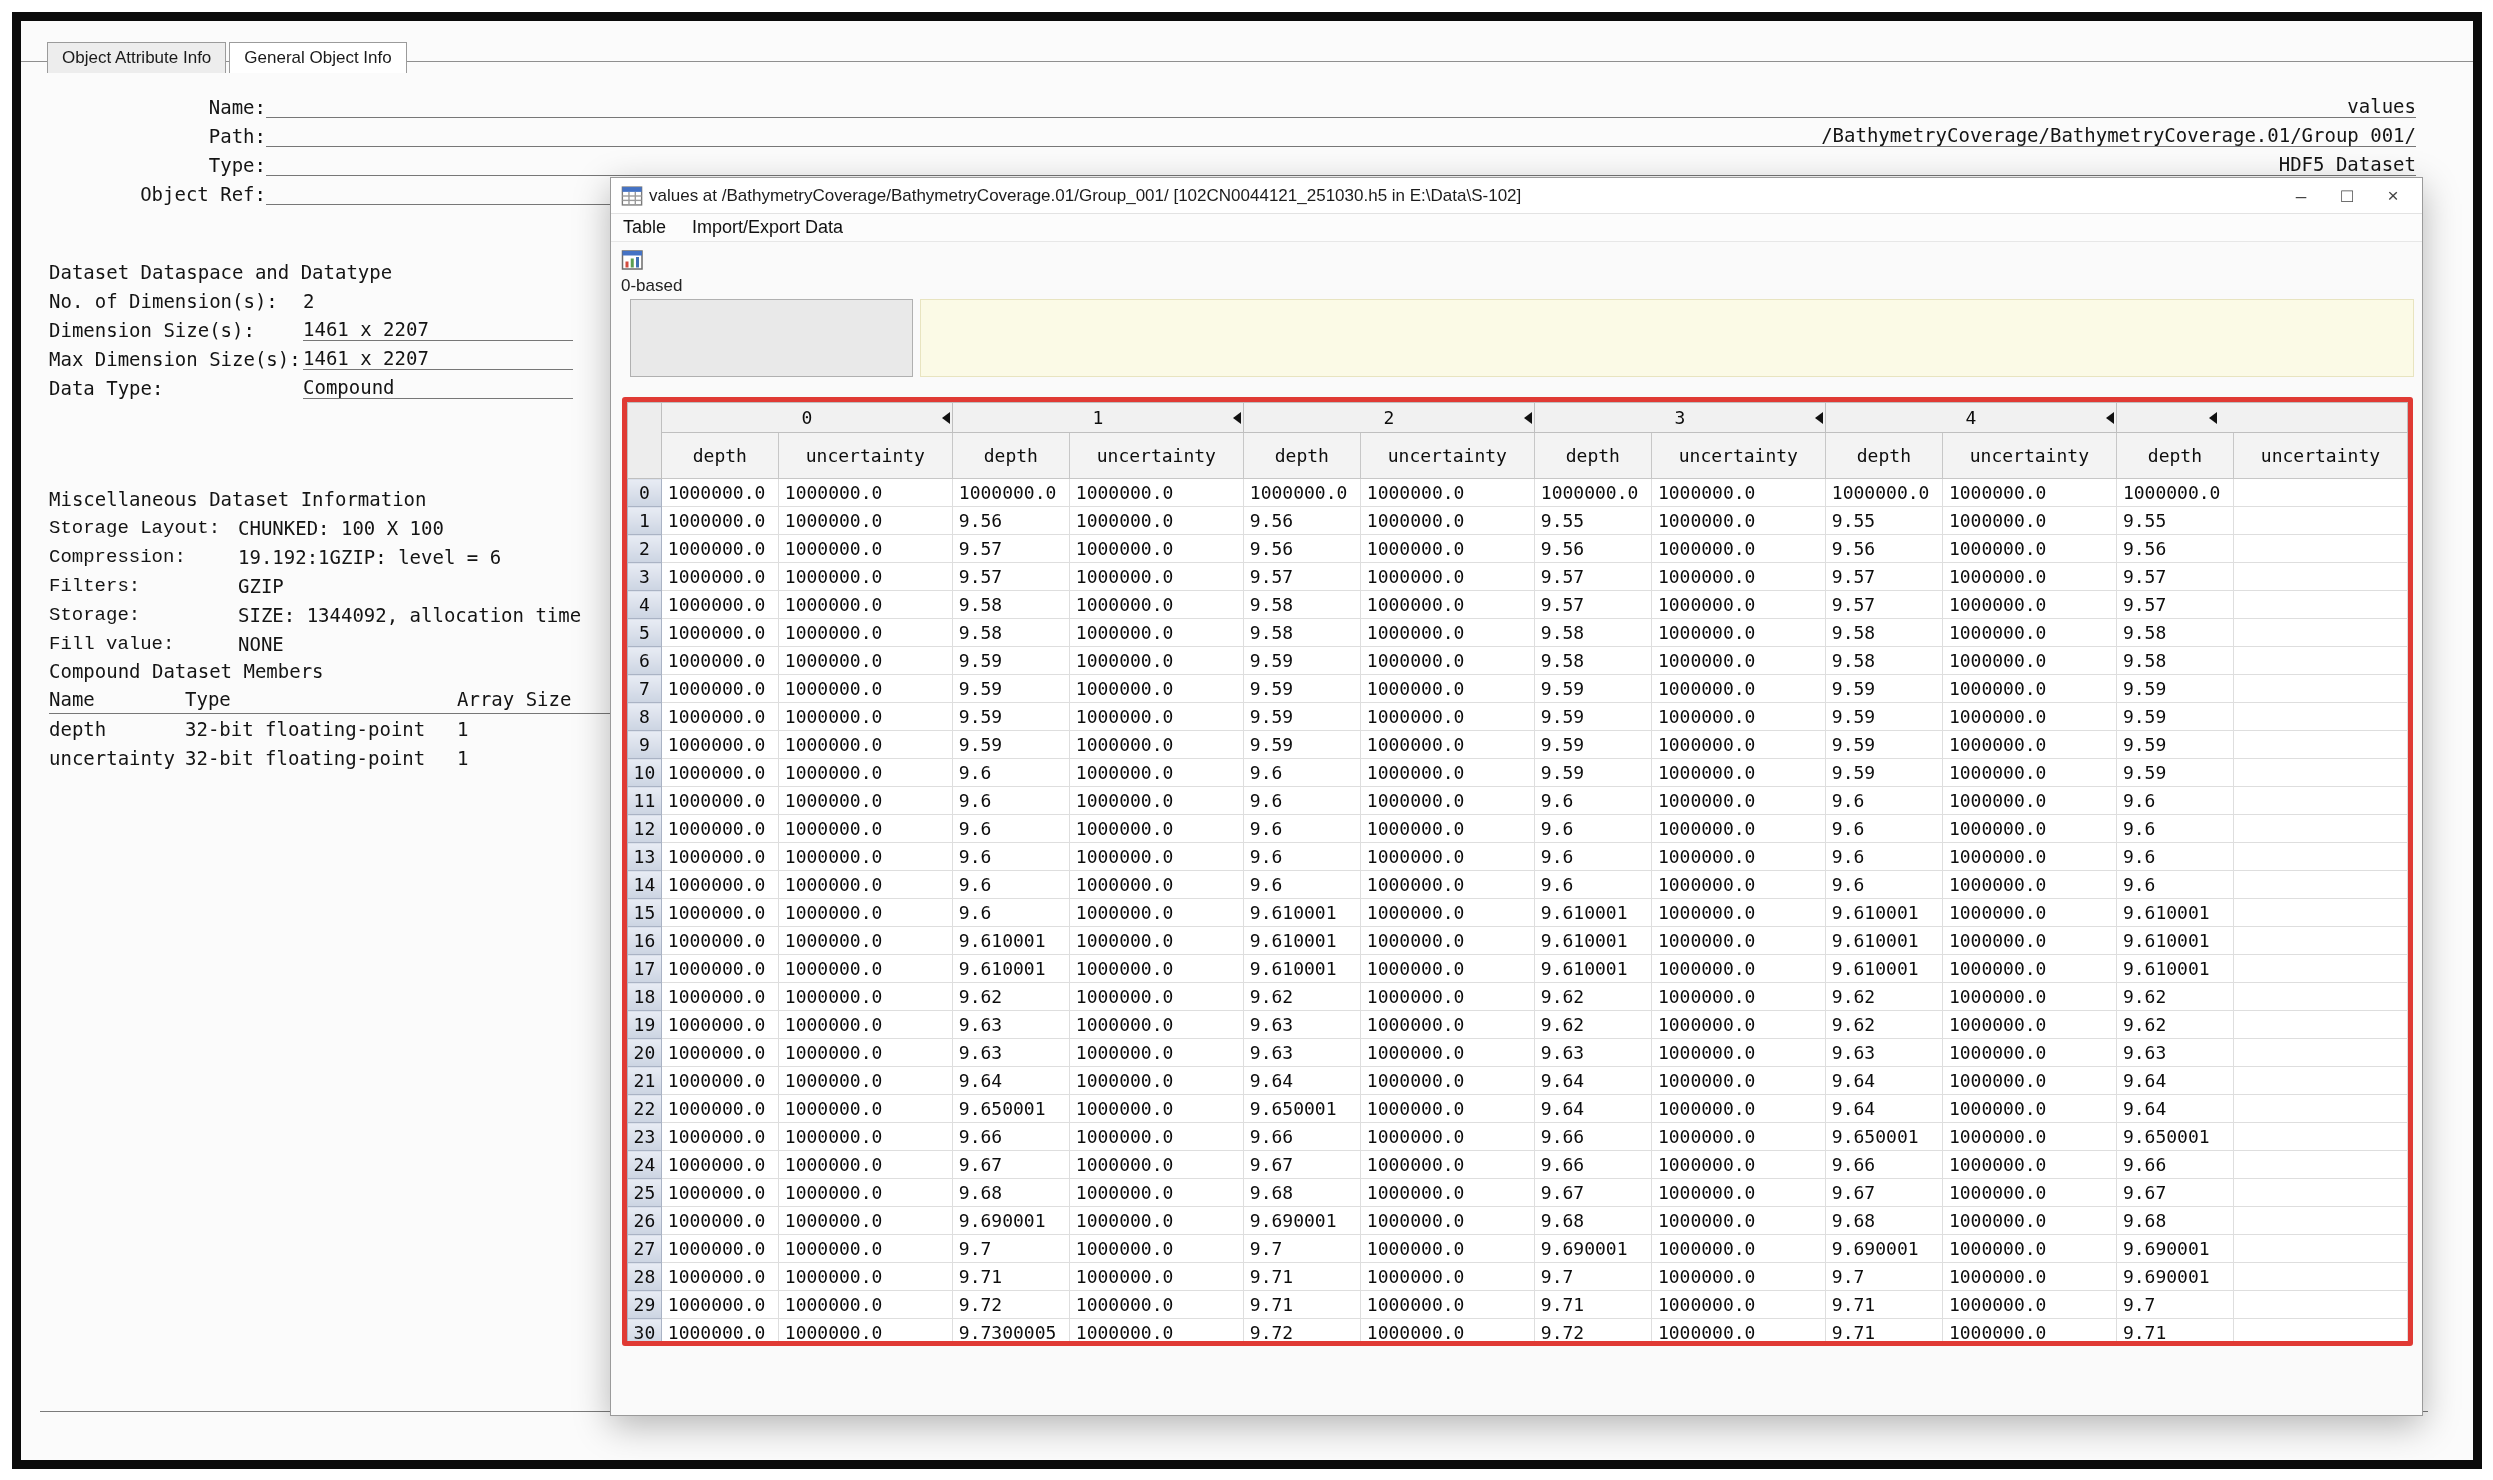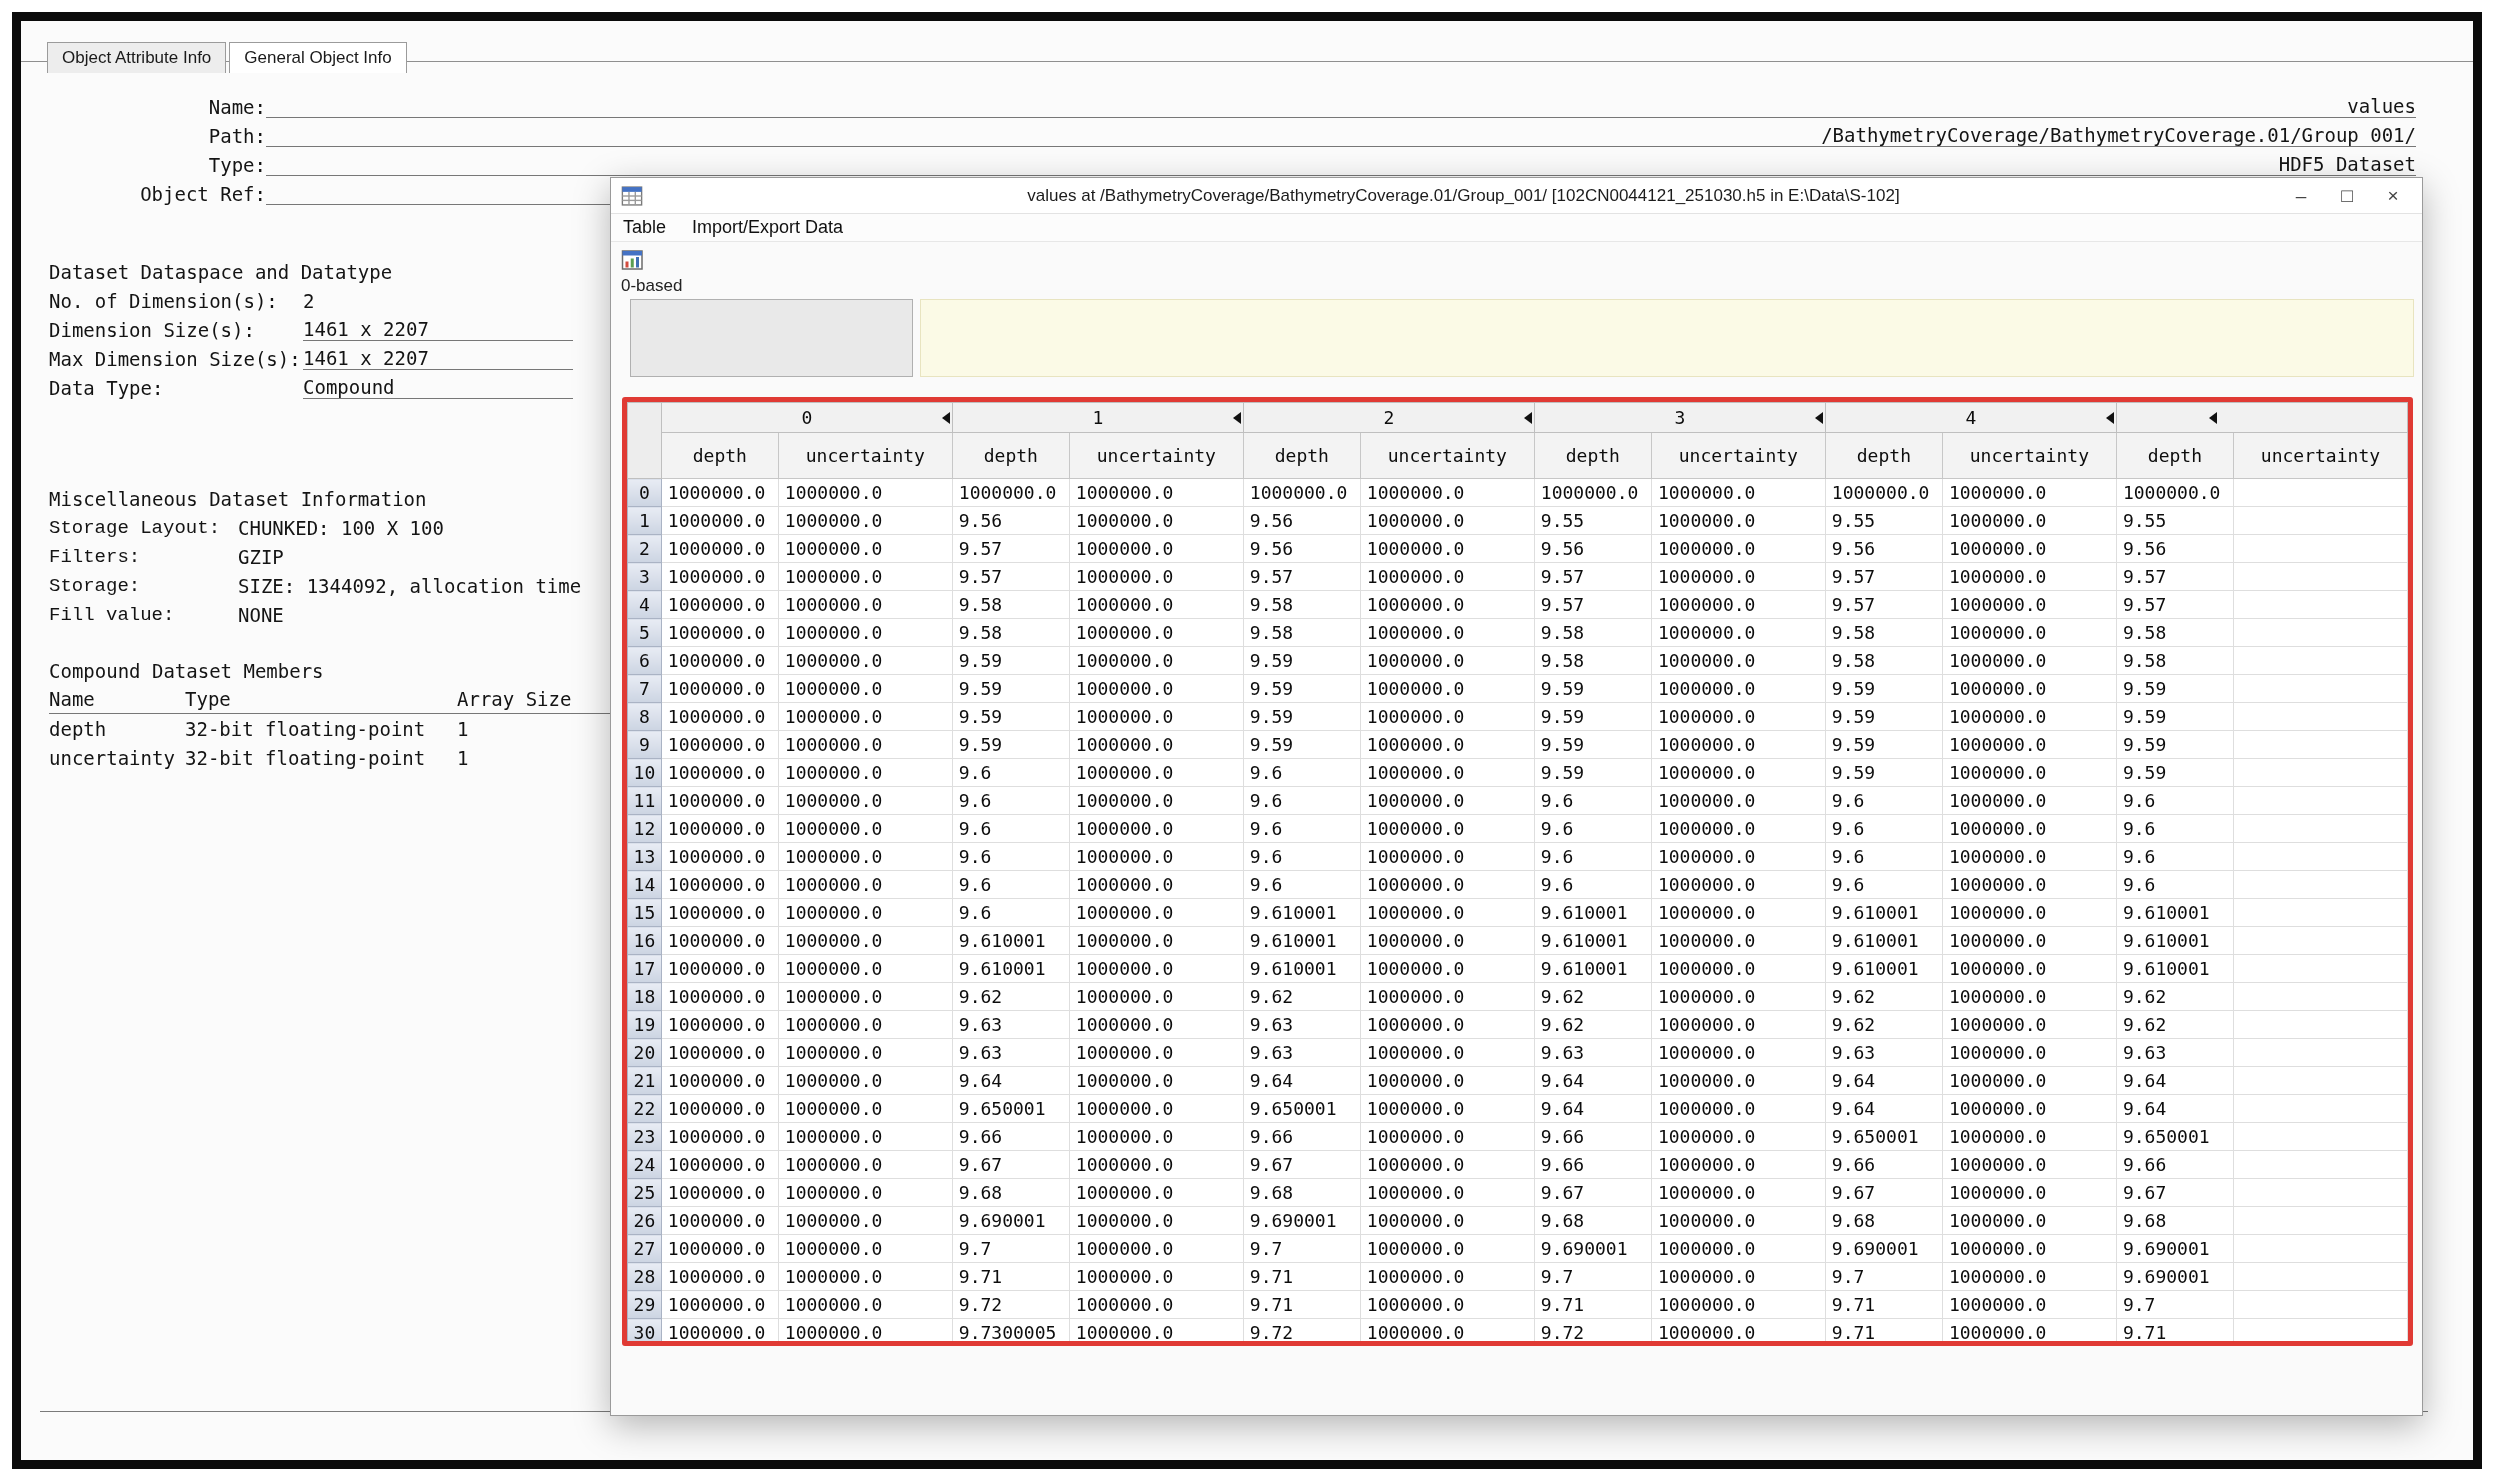--- a/index.html
+++ b/index.html
@@ -38,21 +38,21 @@
   .mc1{width:136px;flex:none;}
   .mc2{width:272px;flex:none;}
   .mc3{flex:1;}
 
   .bottomline{position:absolute;left:19px;top:1390px;width:2388px;border-top:1px solid #7a7a7a;}
 
   
   .win{position:absolute;left:589px;top:156px;width:1813px;height:1239px;background:#fafafa;border:1px solid #9a9a9a;box-shadow:0 10px 34px rgba(0,0,0,0.28);z-index:10;}
   .titlebar{height:36px;background:#ffffff;display:flex;align-items:center;padding:0 6px;border-bottom:1px solid #e3e3e3;}
   .wicon{display:inline-flex;margin:0 6px 0 4px;flex:none;}
-  .wtitle{font-family:"Liberation Sans",sans-serif;font-size:17px;color:#1c1c1c;white-space:nowrap;overflow:hidden;flex:1;text-align:center;}
+  .wtitle{font-family:"Liberation Sans",sans-serif;font-size:17px;color:#1c1c1c;white-space:nowrap;overflow:hidden;flex:1;}
   .wbtns{display:flex;flex:none;}
   .wbtn{width:46px;height:34px;display:flex;align-items:center;justify-content:center;font-family:"Liberation Sans",sans-serif;font-size:19px;color:#444;cursor:default;}
   .menubar{height:28px;background:#fcfcfc;display:flex;align-items:center;gap:26px;padding:0 12px;border-bottom:1px solid #e7e7e7;font-family:"Liberation Sans",sans-serif;font-size:18px;color:#111;}
   .toolbar{position:absolute;left:10px;top:68px;height:28px;display:flex;align-items:center;}
   .baselabel{position:absolute;left:10px;top:98px;font-family:"Liberation Sans",sans-serif;font-size:17px;color:#222;text-align:center;}
   .refbox{position:absolute;left:19px;top:121px;width:283px;height:78px;background:#e9e9e9;border:1px solid #b0b0b0;}
   .valbar{position:absolute;left:309px;top:121px;width:1494px;height:78px;background:#fbfae6;border:1px solid #e8e4c0;}
 
   .red{position:absolute;left:11px;top:219px;width:1791px;height:949px;border:5px solid #e03a34;border-radius:3px;background:#ffffff;}
   .gridwrap{width:1781px;height:939px;overflow:hidden;}
@@ -115,20 +115,24 @@
       <span class="flab">Data Type:</span>
       <span class="fval">Compound</span>
     </div>
   </div>
 
   <div class="section misc">
     <div class="sh">Miscellaneous Dataset Information</div>
     <div class="frow">
       <span class="flab">Storage Layout:</span>
       <span class="fval">CHUNKED: 100 X 100</span>
+    </div>
+    <div class="frow">
+      <span class="flab">Compression:</span>
+      <span class="fval">19.192:1GZIP: level = 6</span>
     </div>
     <div class="frow">
       <span class="flab">Filters:</span>
       <span class="fval">GZIP</span>
     </div>
     <div class="frow">
       <span class="flab">Storage:</span>
       <span class="fval">SIZE: 1344092, allocation time</span>
     </div>
     <div class="frow">

